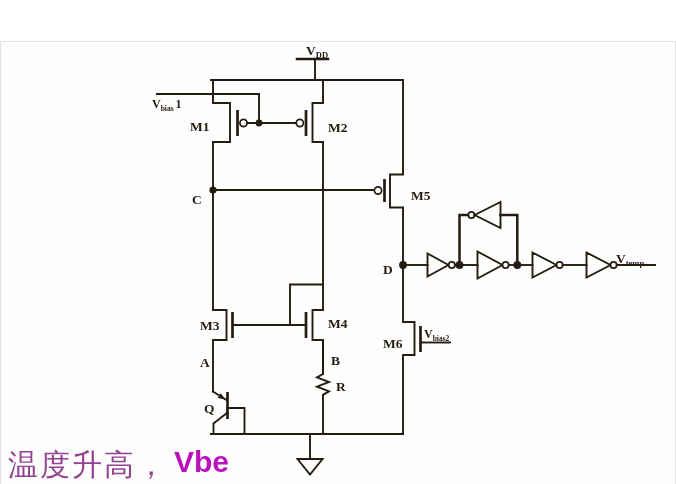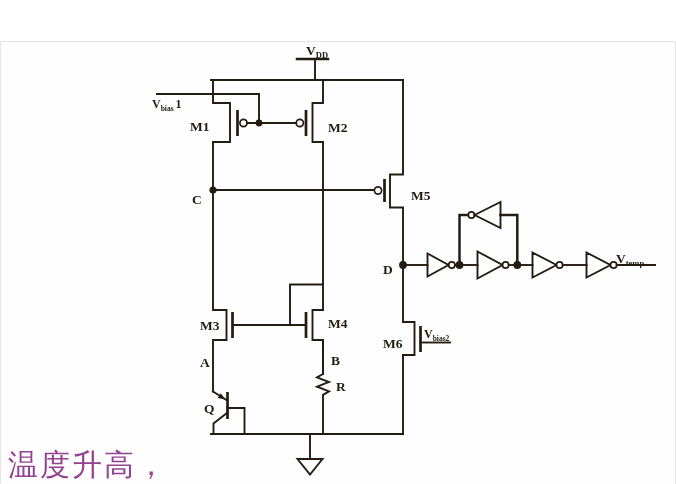--- a/index.html
+++ b/index.html
@@ -145,17 +145,18 @@
     <text x="204" y="372">Q</text>
     <text x="336" y="350">R</text>
     <text x="200" y="326">A</text>
     <text x="331" y="324">B</text>
     <text x="192" y="163">C</text>
     <text x="383" y="233">D</text>
   </svg>
 
   <div class="annot">
     <span class="annot-cn" style="color: rgb(147, 67, 143);">温度升高，</span>
+    <span class="annot-vbe" style="color: rgb(187, 16, 187);">Vbe</span>
   </div>
 
 
 
 </div>
 
 </body></html>

